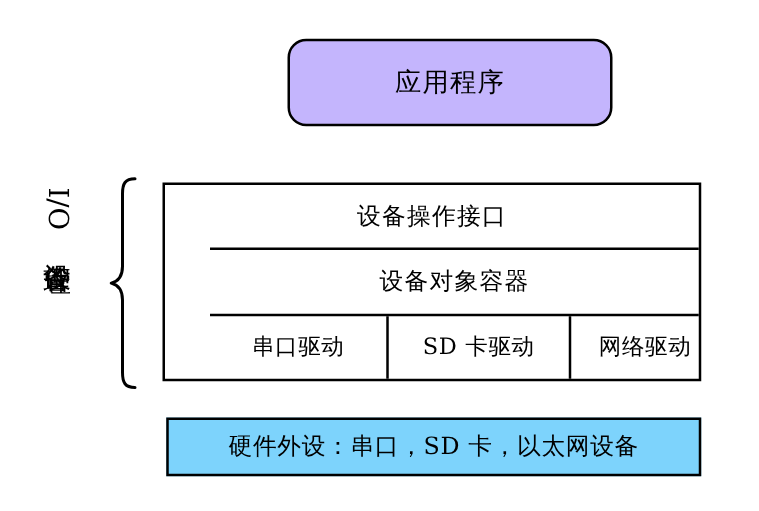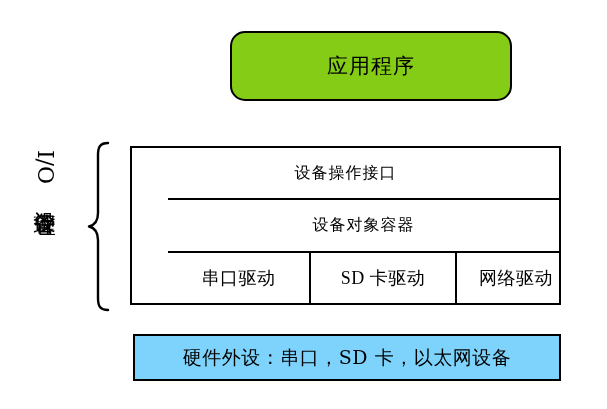--- a/index.html
+++ b/index.html
@@ -22,29 +22,29 @@
     top: 0;
     width: 607px;
     height: 409px;
   }
 
   
   .app-box {
     position: absolute;
     left: 230px;
     top: 31px;
-    width: 282px;
+    width: 260px;
     height: 70px;
     border: 2.5px solid #000000;
     border-radius: 15px;
     box-sizing: border-box;
     display: flex;
     align-items: center;
     justify-content: center;
-    background: #84cc16;
+    background: #c4b5fd;
   }
   .app-box .label {
     font-size: 21px;
     letter-spacing: 1px;
     line-height: 1;
   }
 
   
   .stack {
     position: absolute;
@@ -64,39 +64,39 @@
     align-items: center;
     justify-content: center;
     box-sizing: border-box;
     position: relative;
   }
   .stack-row + .stack-row {
     border-top: 2.5px solid #000000;
     margin-left: 36px;
   }
   .stack-row .label {
-    font-size: 16px;
+    font-size: 19px;
     letter-spacing: 1px;
     line-height: 1;
   }
 
   
   .driver-row {
     display: flex;
     padding: 0;
   }
   .driver-cell {
     display: flex;
     align-items: center;
     justify-content: center;
     box-sizing: border-box;
     height: 100%;
   }
   .driver-cell.c0 { flex: 0 0 141px; }
-  .driver-cell.c1 { flex: 0 0 148px; border-left: 2.5px solid #000000; border-right: 2.5px solid #000000; font-family: Liberation Serif, serif; }
+  .driver-cell.c1 { flex: 0 0 148px; border-left: 2.5px solid #000000; border-right: 2.5px solid #000000; }
   .driver-cell.c2 { flex: 1 1 auto; padding-left: 16px; }
   .driver-cell .label {
     font-size: 18px;
     letter-spacing: 0.5px;
     line-height: 1;
   }
 
   
   .hw-box {
     position: absolute;

